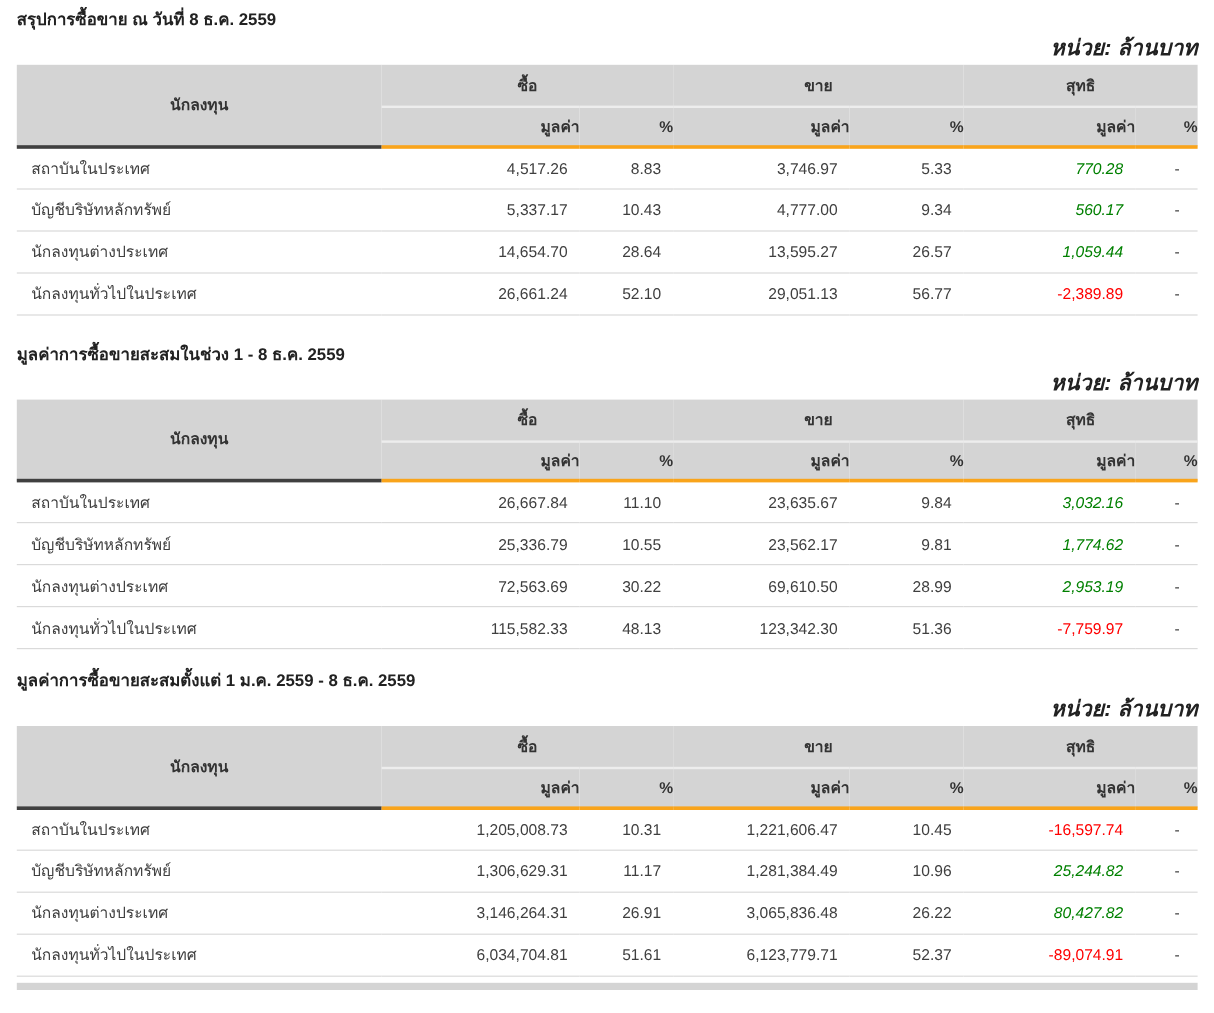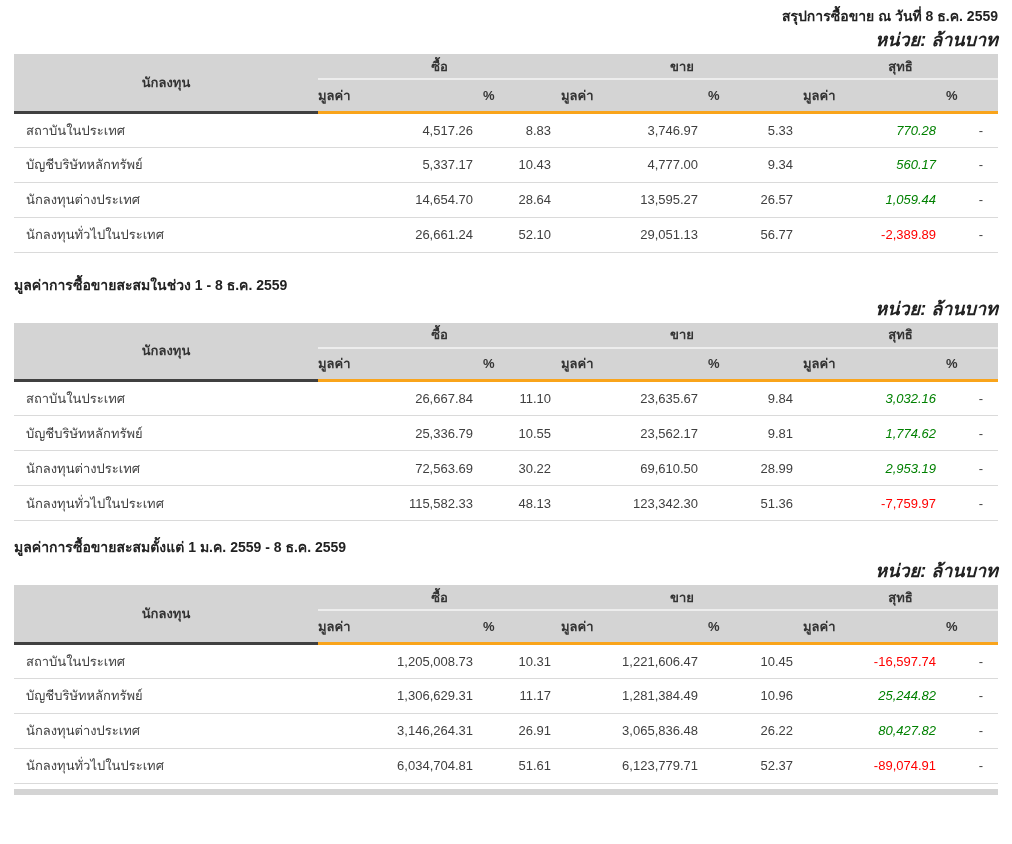--- a/index.html
+++ b/index.html
@@ -17,37 +17,37 @@
     --red: #ff0000;
     --row-border: #dadada;
     --num-text: #3f3f3f;
     --title-text: #222222;
   }
 
   .title {
     font-size: 14px; font-weight: bold; color: var(--title-text);
     line-height: 17px;
   }
-  .b1 .title { padding-top: 8px; text-align: right; }
+  .b1 .title { padding-top: 8px; }
   .b2 .title { padding-top: 24px; }
   .b3 .title { padding-top: 18px; }
 
   .unit {
     text-align: right; font-weight: bold; font-size: 18px;
     color: var(--title-text); margin: 7px 0 5px; line-height: 17px; font-style: italic;
   }
 
   table.grid { border-collapse: collapse; table-layout: fixed; width: 984px; }
   th { font-weight: bold; color: #333; font-size: 13px; }
 
-  .group-row th { height: 25px; background: var(--header-bg); text-align: center; vertical-align: middle; }
+  .group-row th { height: 35px; background: var(--header-bg); text-align: center; vertical-align: middle; }
   .group-row .th-group { border-bottom: 2px solid #ededed; }
   .group-row .th-investor { border-bottom: 3px solid #404040; }
   .sub-row th {
-    height: 33px; background: var(--header-bg); text-align: left;
+    height: 33px; background: var(--header-bg); text-align: right;
     vertical-align: middle; border-bottom: 3px solid var(--accent);
   }
 
   tbody td {
     height: 35px; border-bottom: 1px solid var(--row-border);
     font-size: 13px; color: var(--num-text); vertical-align: middle;
     white-space: nowrap; overflow: hidden;
   }
   .td-investor { text-align: left; padding-left: 12px; }
   .td-num { text-align: right; padding-right: 10px; }

